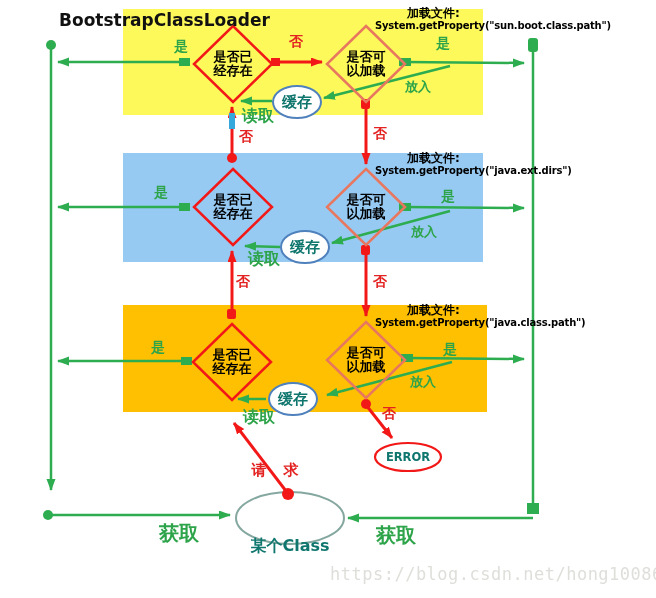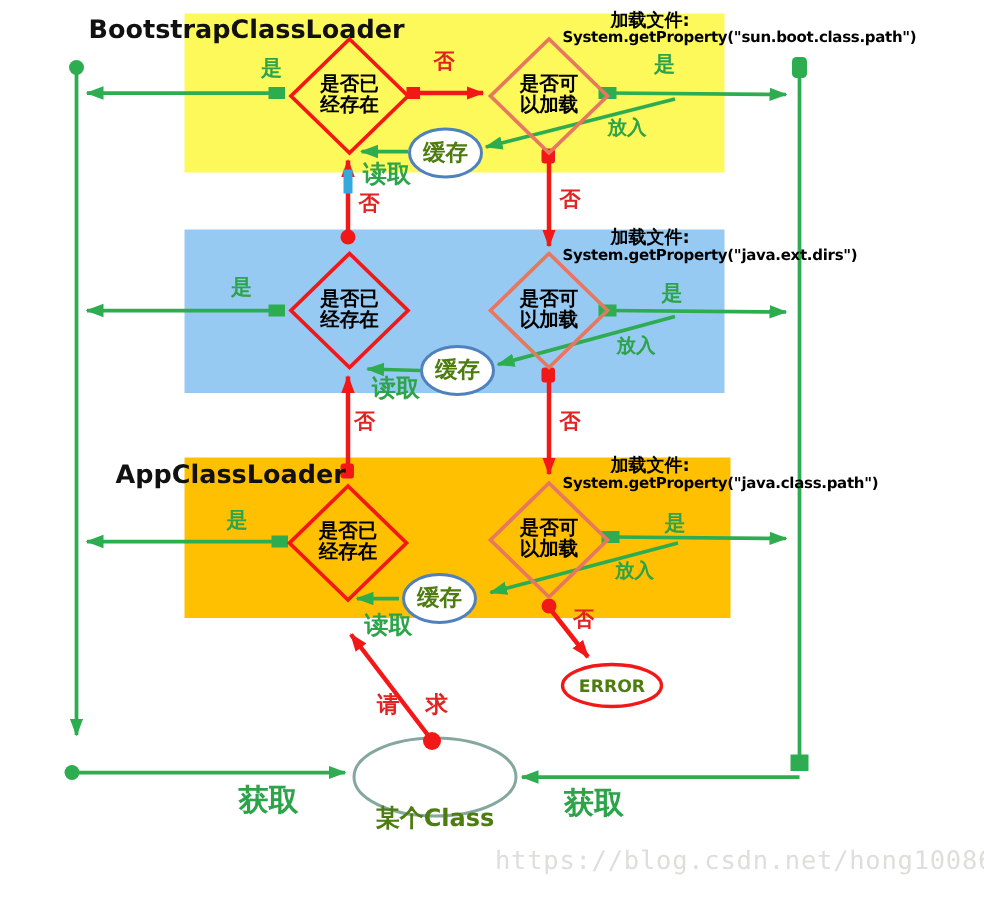--- a/index.html
+++ b/index.html
@@ -17,21 +17,21 @@
   .sz13{font-size:13px;}
   .sz12{font-size:16px;}
   .sz15{font-size:15px;}
   .sz16{font-size:20px;}
   .title{position:absolute;font-weight:bold;font-size:17px;color:#111;white-space:nowrap;}
   .loadfile{position:absolute;color:#000;white-space:nowrap;}
   .loadfile .l1{font-weight:bold;font-size:12px;line-height:14px;margin-left:32px;}
   .loadfile .l2{font-weight:bold;font-size:10px;line-height:12px;letter-spacing:-0.2px;}
   .dtext{position:absolute;transform:translate(-50%,-50%);text-align:center;font-weight:bold;
          font-size:13px;line-height:14px;color:#000;white-space:nowrap;}
-  .etext{position:absolute;transform:translate(-50%,-50%);font-weight:bold;color:#4d7c0f;white-space:nowrap;}
+  .etext{position:absolute;transform:translate(-50%,-50%);font-weight:bold;color:#0f766e;white-space:nowrap;}
   .request{letter-spacing:6px;}
   .watermark{position:absolute;left:330px;top:564px;color:#DEDEDA;
              font-family:"DejaVu Sans Mono",monospace;font-size:17px;letter-spacing:0.5px;white-space:nowrap;}
 </style>
 </head>
 <body>
 
 <div class="canvas">
 
   <div class="box bootstrap"></div>
@@ -121,21 +121,20 @@
 
     <polygon points="233,26 272,64 233,102 194,64" fill="none" stroke="#F21818" stroke-width="2.5"></polygon>
     <polygon points="366,26 405,64 366,102 327,64" fill="none" stroke="#E8775F" stroke-width="2.5"></polygon>
     <polygon points="233,169 272,207 233,245 194,207" fill="none" stroke="#F21818" stroke-width="2.5"></polygon>
     <polygon points="366,169 405,207 366,245 327,207" fill="none" stroke="#E8775F" stroke-width="2.5"></polygon>
     <polygon points="232,324 271,362 232,400 193,362" fill="none" stroke="#F21818" stroke-width="2.5"></polygon>
     <polygon points="366,322 405,360 366,398 327,360" fill="none" stroke="#E8775F" stroke-width="2.5"></polygon>
   </svg>
 
   <div class="title" style="left:59px;top:10px;">BootstrapClassLoader</div>
-  <div class="title" style="left:77px;top:307px;">AppClassLoader</div>
 
   <div class="loadfile" style="left:375px;top:6px;">
     <div class="l1">加载文件:</div>
     <div class="l2">System.getProperty("sun.boot.class.path")</div>
   </div>
   <div class="loadfile" style="left:375px;top:151px;">
     <div class="l1">加载文件:</div>
     <div class="l2">System.getProperty("java.ext.dirs")</div>
   </div>
   <div class="loadfile" style="left:375px;top:303px;">

